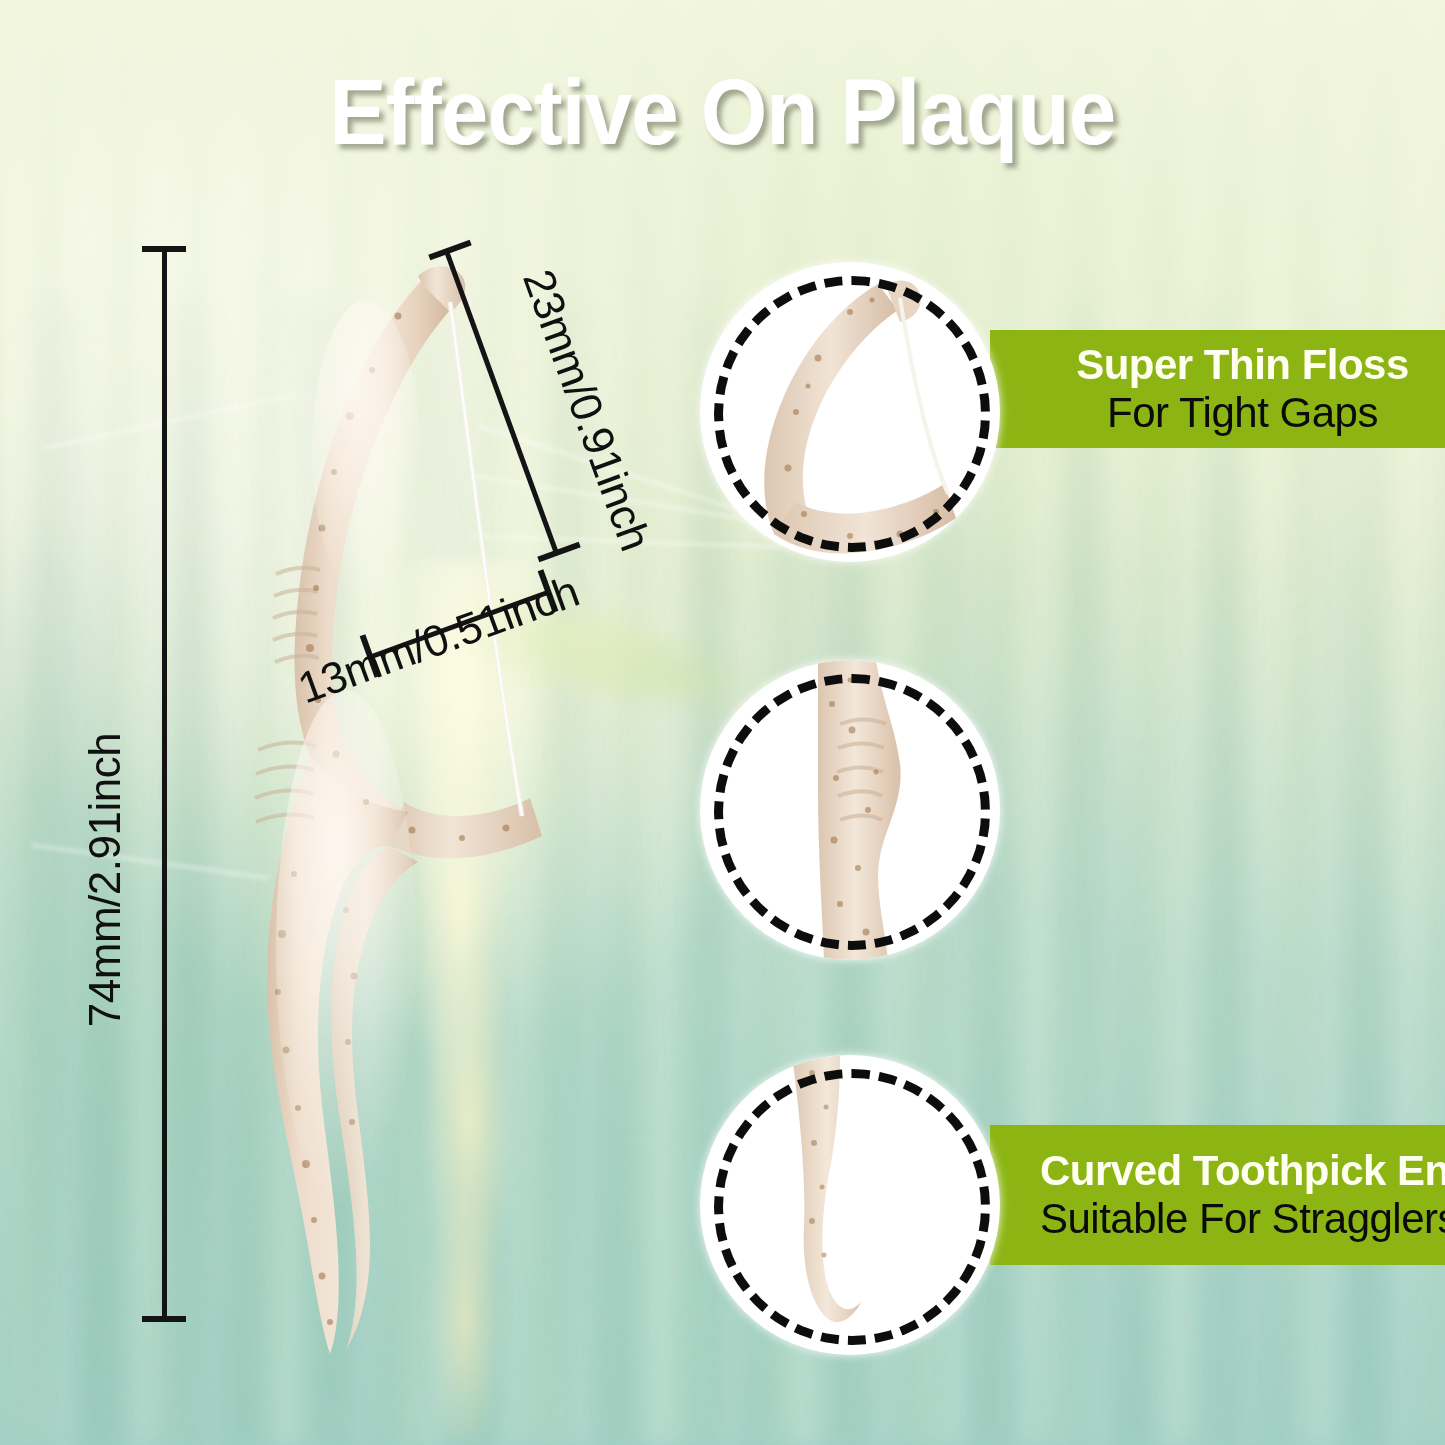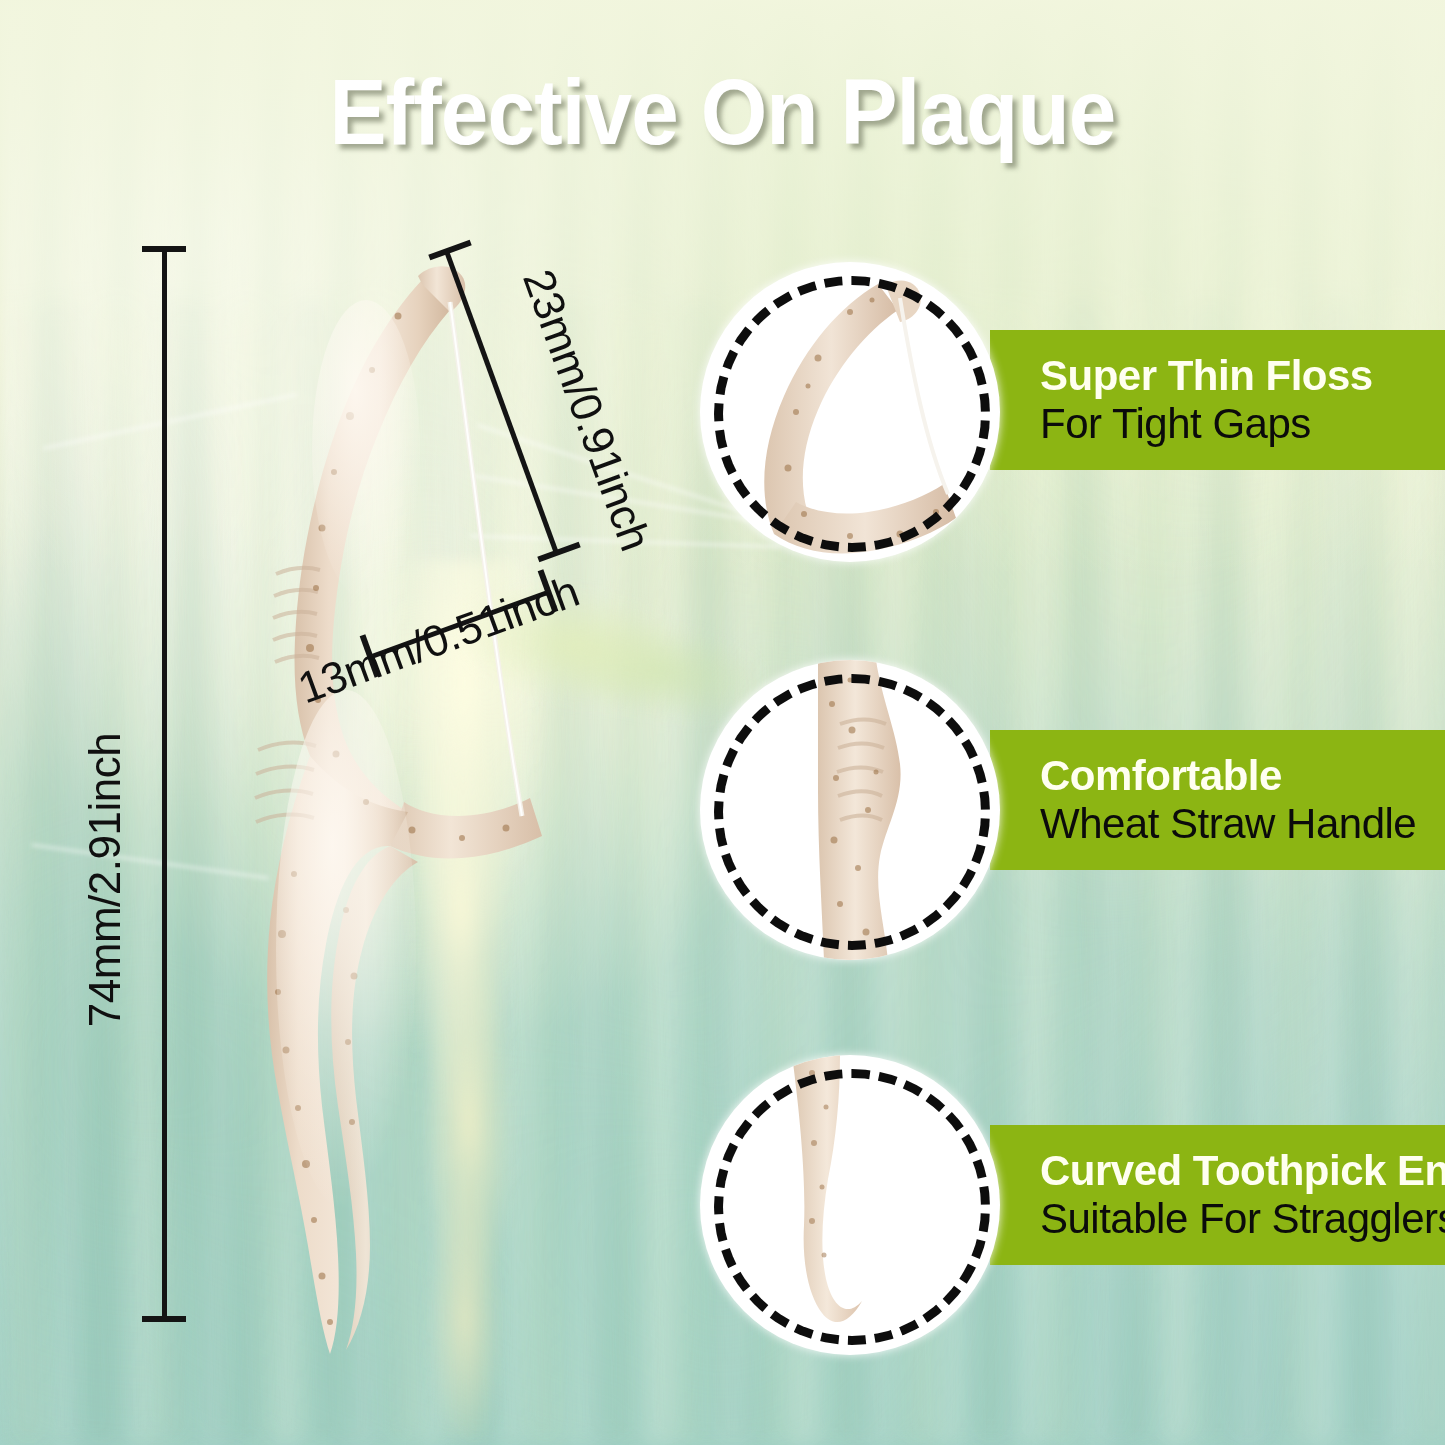--- a/index.html
+++ b/index.html
@@ -270,21 +270,21 @@
   <div class="slant" style="left:447px;top:250px;width:320px;transform:rotate(70deg);"></div>
   <div class="slant-cap" style="left:447px;top:228px;transform:rotate(70deg);"></div>
   <div class="slant-cap" style="left:556px;top:530px;transform:rotate(70deg);"></div>
   <div class="dimlabel" style="left:417px;top:385px;width:340px;text-align:center;transform:rotate(70deg);transform-origin:50% 50%;">23mm/0.91inch</div>
 
   <div class="slant" style="left:369px;top:655px;width:190px;transform:rotate(-20deg);"></div>
   <div class="slant-cap" style="left:367px;top:634px;transform:rotate(-20deg);"></div>
   <div class="slant-cap" style="left:545px;top:569px;transform:rotate(-20deg);"></div>
   <div class="dimlabel" style="left:300px;top:665px;transform:rotate(-20deg);transform-origin:0 50%;">13mm/0.51inch</div>
 
-  <div class="banner" style="top:330px;height:140px;">
+  <div class="banner" style="top:330px;height:118px;align-items:center;">
     <div class="t1">Super Thin Floss</div>
     <div class="t2">For Tight Gaps</div>
   </div>
 
   <div class="circle" style="left:700px;top:262px;">
     <svg class="zoomart" viewBox="0 0 300 300">
       <defs>
         <linearGradient id="c1" x1="0" y1="0" x2="1" y2="0">
           <stop offset="0%" stop-color="#dcc6b0"></stop>
             <stop offset="50%" stop-color="#f1e4d6"></stop>
@@ -306,24 +306,20 @@
           <circle cx="150" cy="274" r="3"></circle>
         <circle cx="200" cy="272" r="3.5"></circle>
           <circle cx="236" cy="250" r="3"></circle>
         <circle cx="172" cy="38" r="2.5"></circle>
           <circle cx="108" cy="124" r="2.5"></circle>
       </g>
     </svg>
     <div class="dash"></div>
   </div>
 
-  <div class="banner" style="top:730px;height:140px;">
-    <div class="t1">Comfortable</div>
-    <div class="t2">Wheat Straw Handle</div>
-  </div>
 
   <div class="circle" style="left:700px;top:660px;">
     <svg class="zoomart" viewBox="0 0 300 300">
       <defs>
         <linearGradient id="c2" x1="0" y1="0" x2="1" y2="0">
           <stop offset="0%" stop-color="#dcc6b0"></stop>
             <stop offset="45%" stop-color="#f3e7d9"></stop>
           <stop offset="100%" stop-color="#d9c0a9"></stop>
         </linearGradient>
       </defs>

